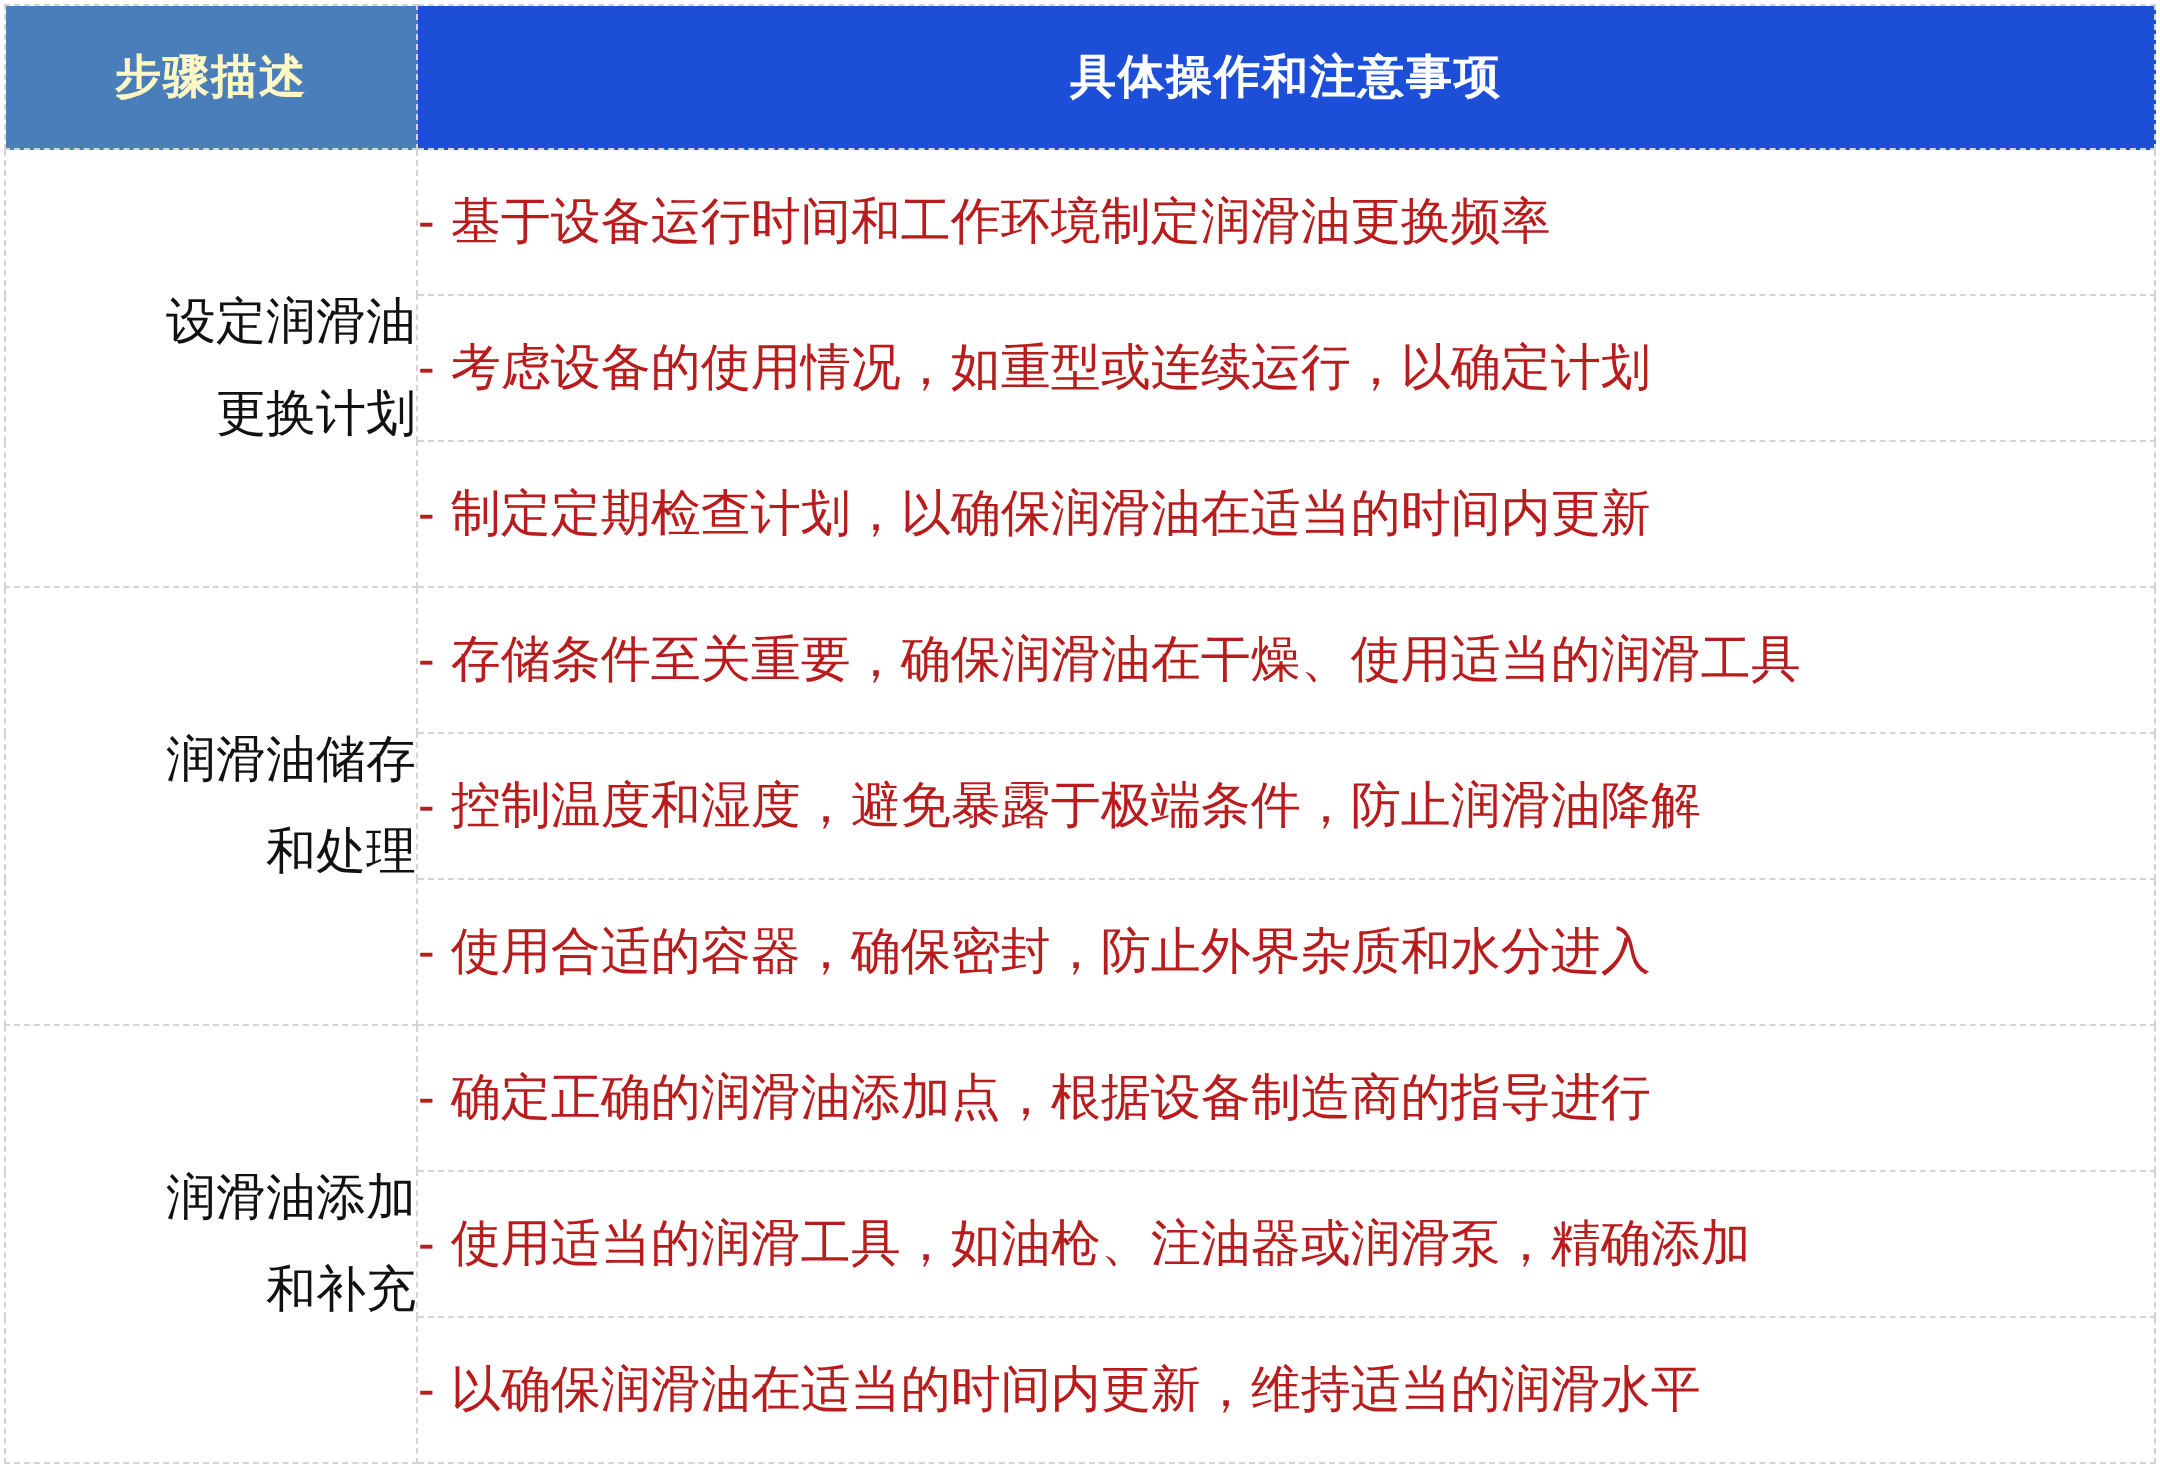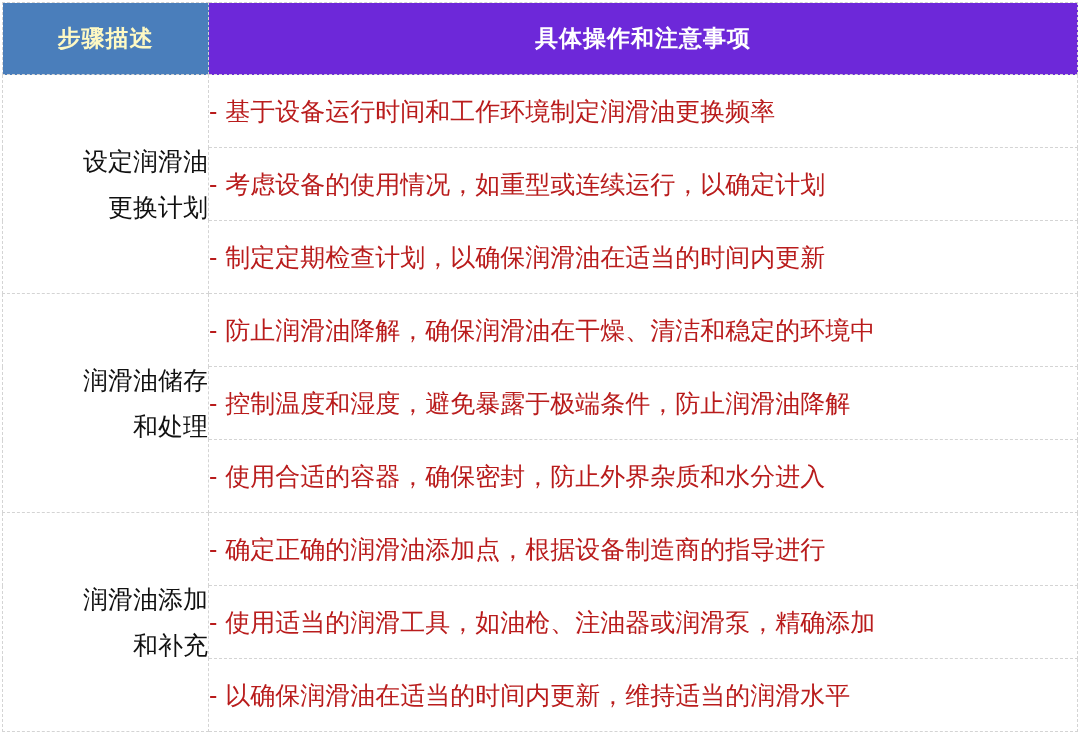--- a/index.html
+++ b/index.html
@@ -88,21 +88,21 @@
   }
 </style>
 </head>
 <body>
 
 <div class="table-wrap">
   <table class="steps-table">
     <thead>
       <tr>
         <th class="col-step" style="background: rgb(74, 126, 187); color: #fef9c3;">步骤描述</th>
-        <th class="col-detail" style="background: #6d28d9; color: rgb(255, 255, 255);">具体操作和注意事项</th>
+        <th class="col-detail" style="background: #1d4ed8; color: rgb(255, 255, 255);">具体操作和注意事项</th>
       </tr>
     </thead>
     <tbody>
 
       <tr>
         <td class="step-cell" rowspan="3">
           <span class="step-line">设定润滑油</span>
           <span class="step-line">更换计划</span>
         </td>
         <td class="detail-cell">
@@ -119,21 +119,21 @@
           <span class="dash">-</span><span>制定定期检查计划，以确保润滑油在适当的时间内更新</span>
         </td>
       </tr>
 
       <tr>
         <td class="step-cell" rowspan="3">
           <span class="step-line">润滑油储存</span>
           <span class="step-line">和处理</span>
         </td>
         <td class="detail-cell">
-          <span class="dash">-</span><span>防止润滑油降解，确保润滑油在干燥、清洁和稳定的环境中</span>
+          <span class="dash">-</span><span>存储条件至关重要，确保润滑油在干燥、使用适当的润滑工具</span>
         </td>
       </tr>
       <tr>
         <td class="detail-cell">
           <span class="dash">-</span><span>控制温度和湿度，避免暴露于极端条件，防止润滑油降解</span>
         </td>
       </tr>
       <tr>
         <td class="detail-cell">
           <span class="dash">-</span><span>使用合适的容器，确保密封，防止外界杂质和水分进入</span>

